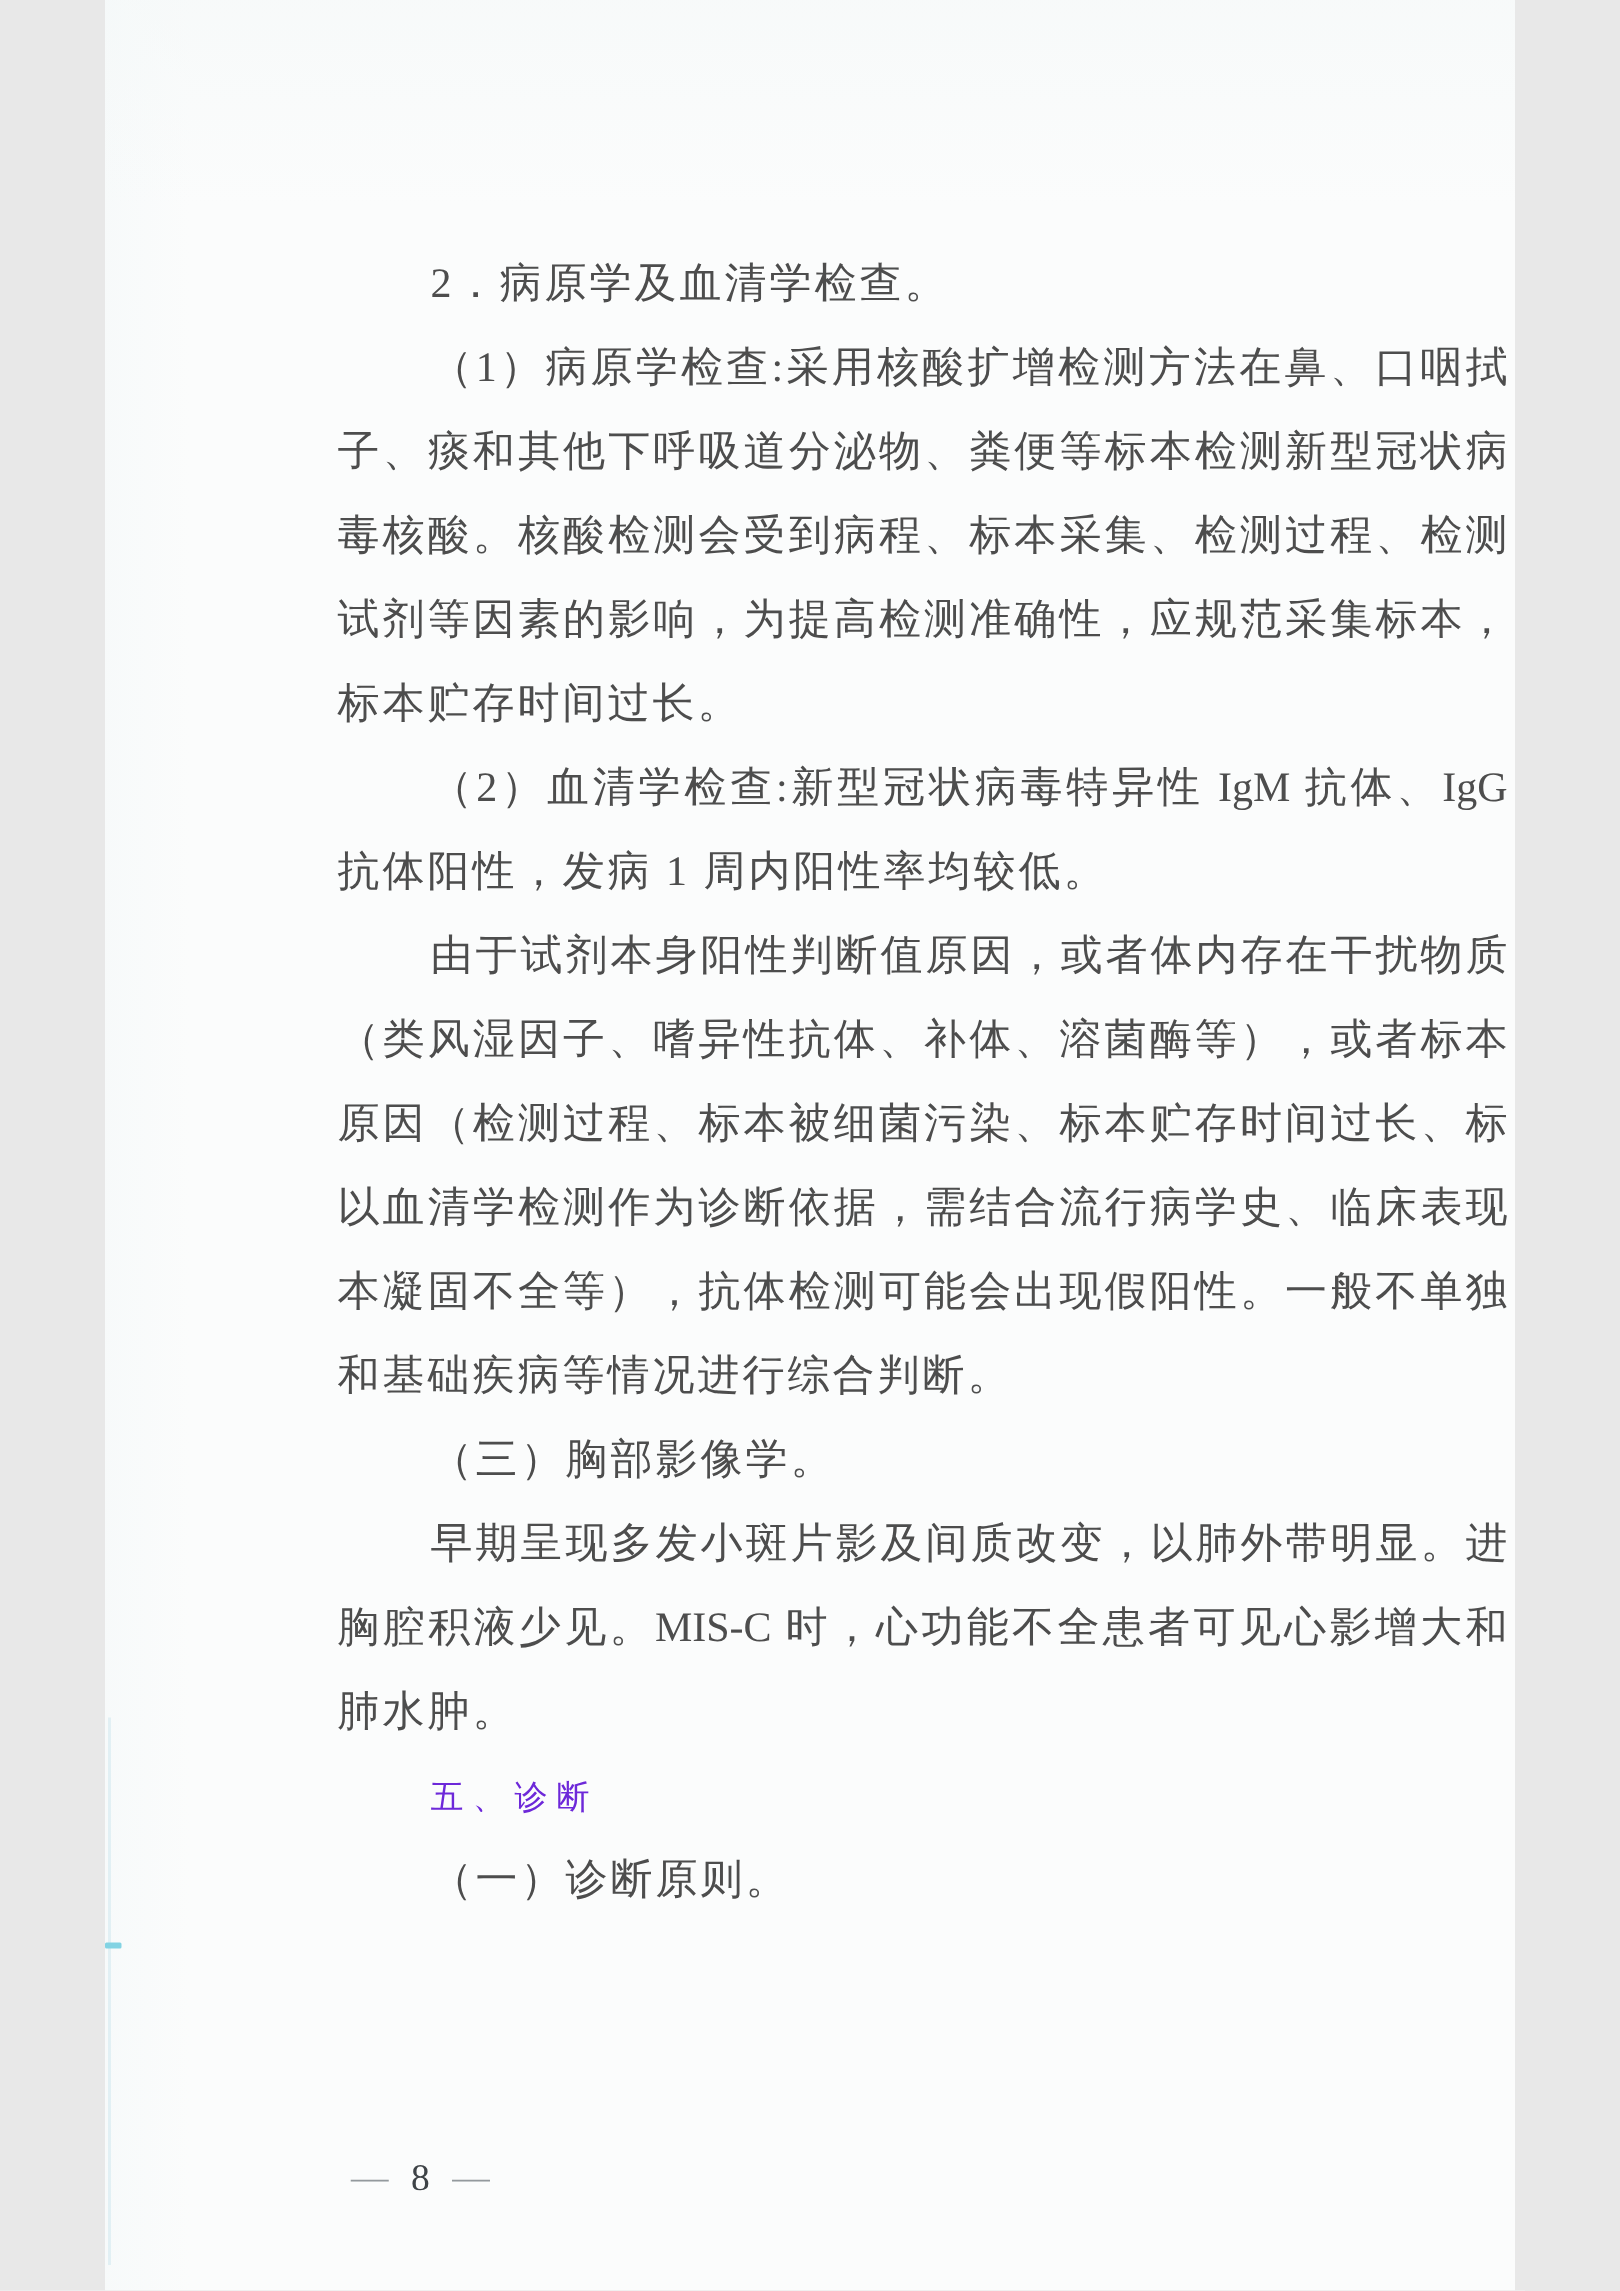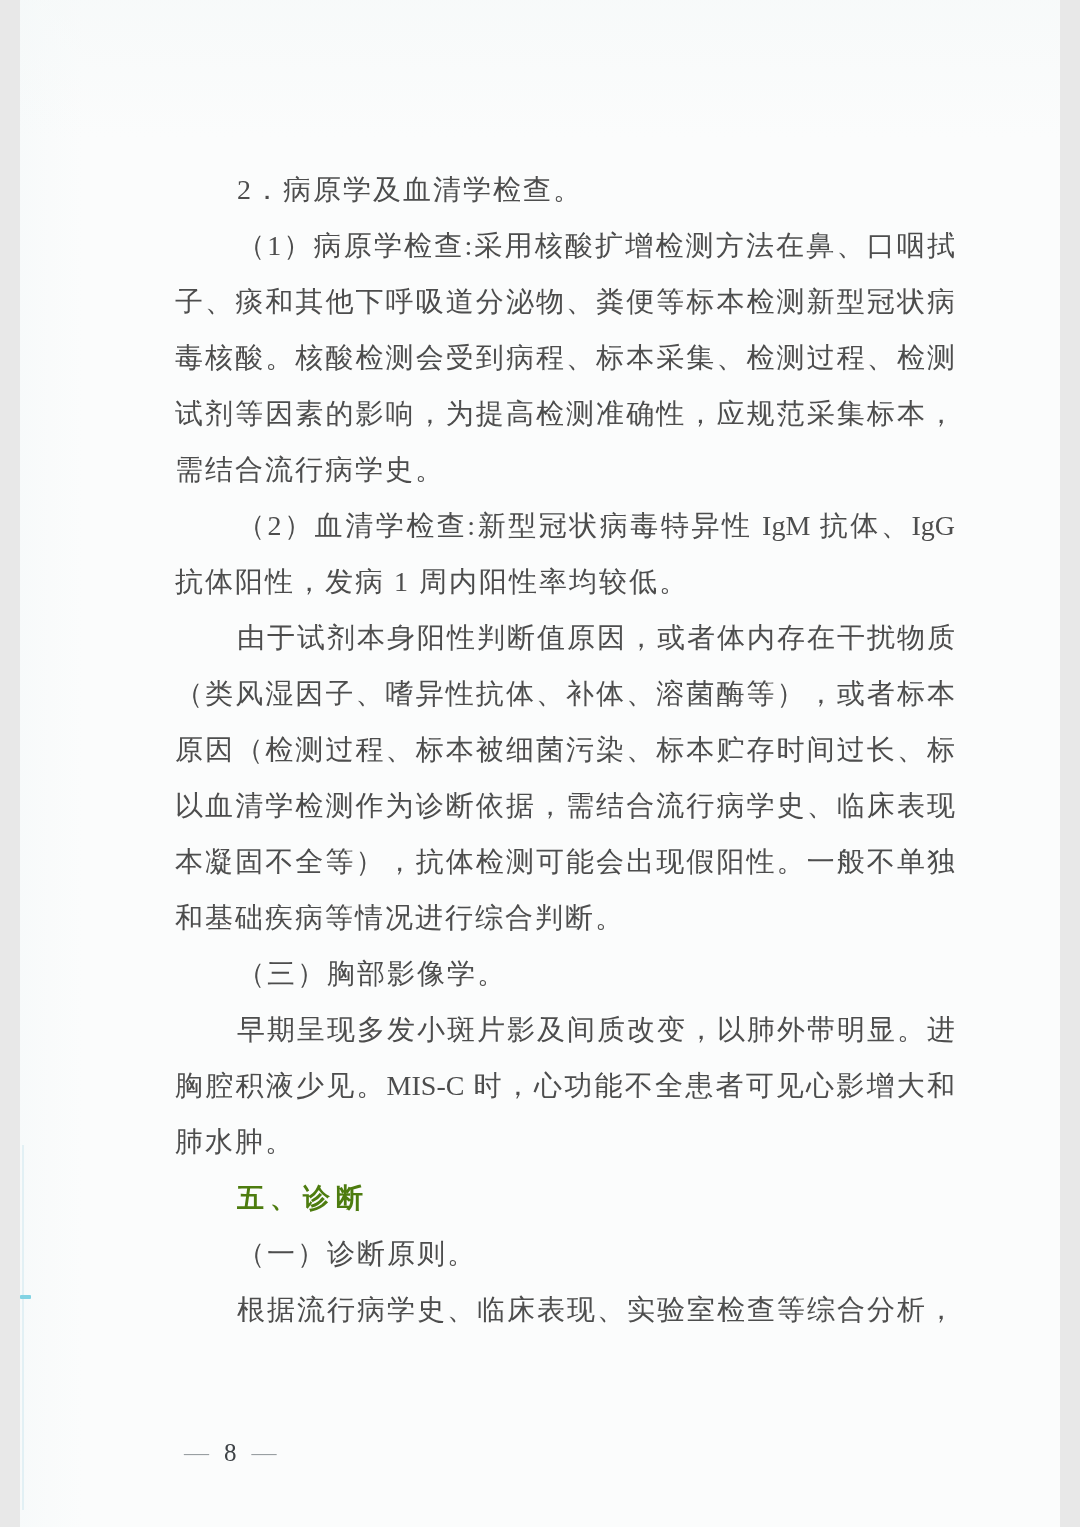--- a/index.html
+++ b/index.html
@@ -2,21 +2,21 @@
 <html><head>
 <meta charset="utf-8">
 <style>
   html, body {
     margin: 0;
     padding: 0;
     background: #e8e8e8;
   }
   .page {
     position: relative;
-    width: 1040px;
+    width: 940px;
     height: 1527px;
     margin: 0 auto;
     background: #fbfcfc;
     overflow: hidden;
     font-family: "Liberation Serif", "DejaVu Serif", serif;
   }
   
   .page::before {
     content: "";
     position: absolute;
@@ -43,24 +43,24 @@
   .line.justify {
     letter-spacing: 0;
     white-space: normal;
     text-align: justify;
     text-align-last: justify;
     text-justify: inter-character;
   }
   .line.indent { padding-left: 62px; }
   .line.heading-bold {
     font-family: "Liberation Sans", "DejaVu Sans", sans-serif;
-    font-weight: 700;
-    font-size: 27px;
+    font-weight: 400;
+    font-size: 22px;
     letter-spacing: 6px;
-    color: #4d7c0f;
+    color: #6d28d9;
   }
   .footer {
     position: absolute;
     left: 164px;
     top: 1438px;
     display: flex;
     align-items: center;
     gap: 15px;
     font-size: 25px;
     line-height: 30px;
@@ -99,36 +99,35 @@
 
   <div class="artifact-vline"></div>
   <div class="artifact-cyan"></div>
 
   <div class="text-block" id="text-block">
       <div class="line indent">2．病原学及血清学检查。</div>
       <div class="line indent justify">（1）病原学检查:采用核酸扩增检测方法在鼻、口咽拭</div>
       <div class="line justify">子、痰和其他下呼吸道分泌物、粪便等标本检测新型冠状病</div>
       <div class="line justify">毒核酸。核酸检测会受到病程、标本采集、检测过程、检测</div>
       <div class="line justify">试剂等因素的影响，为提高检测准确性，应规范采集标本，</div>
-      <div class="line">需结合流行病学史。</div>
+      <div class="line">标本贮存时间过长。</div>
       <div class="line indent justify">（2）血清学检查:新型冠状病毒特异性 IgM 抗体、IgG</div>
       <div class="line">抗体阳性，发病 1 周内阳性率均较低。</div>
       <div class="line indent justify">由于试剂本身阳性判断值原因，或者体内存在干扰物质</div>
       <div class="line justify">（类风湿因子、嗜异性抗体、补体、溶菌酶等），或者标本</div>
       <div class="line justify">原因（检测过程、标本被细菌污染、标本贮存时间过长、标</div>
       <div class="line justify">以血清学检测作为诊断依据，需结合流行病学史、临床表现</div>
       <div class="line justify">本凝固不全等），抗体检测可能会出现假阳性。一般不单独</div>
       <div class="line">和基础疾病等情况进行综合判断。</div>
       <div class="line indent">（三）胸部影像学。</div>
       <div class="line indent justify">早期呈现多发小斑片影及间质改变，以肺外带明显。进</div>
       <div class="line justify">胸腔积液少见。MIS-C 时，心功能不全患者可见心影增大和</div>
       <div class="line">肺水肿。</div>
       <div class="line indent heading-bold">五、诊断</div>
       <div class="line indent">（一）诊断原则。</div>
-      <div class="line indent">根据流行病学史、临床表现、实验室检查等综合分析，</div>
     </div>
 
   <div class="footer">
     <span class="dash">—</span>
     <span class="num">8</span>
     <span class="dash">—</span>
   </div>
 
 </div>
 

